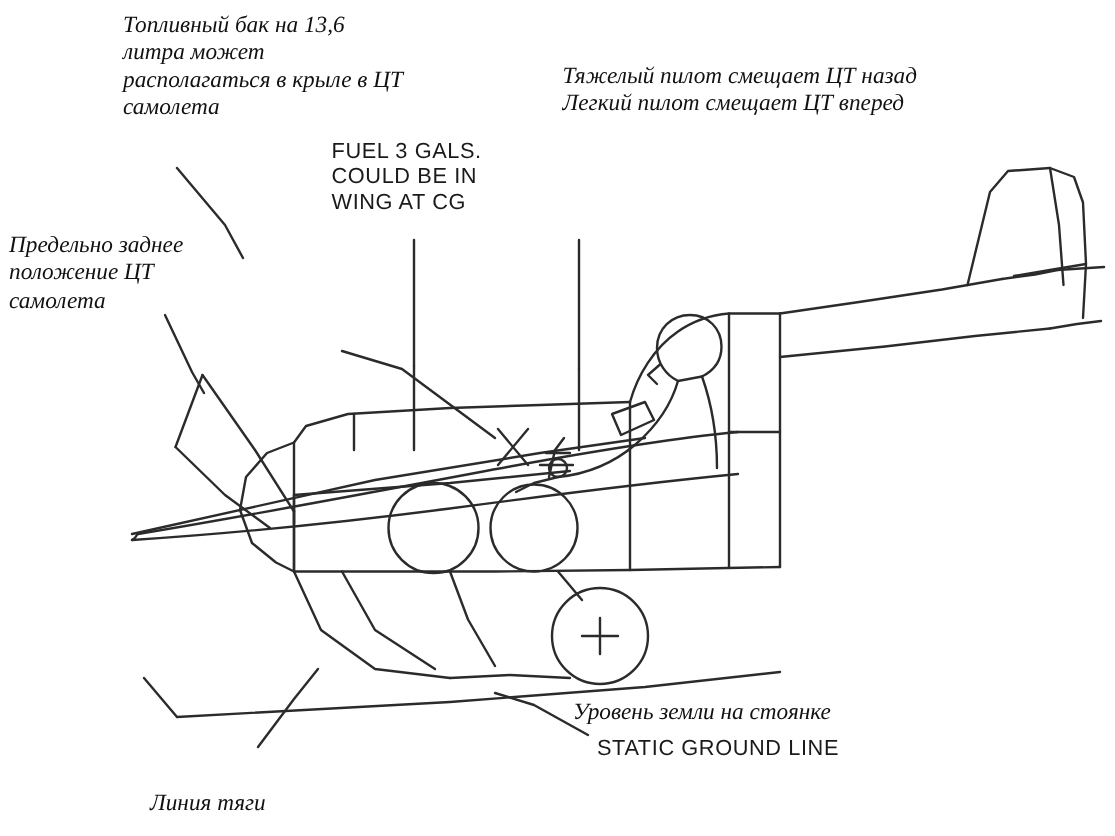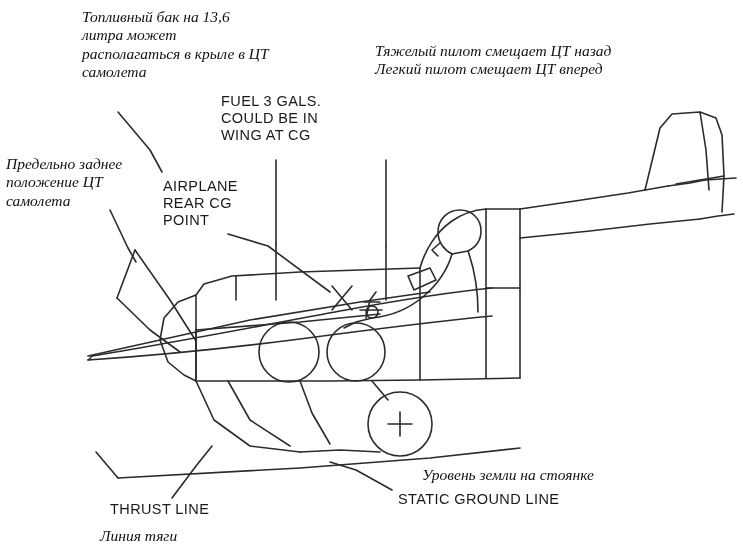--- a/index.html
+++ b/index.html
@@ -137,30 +137,26 @@
 располагаться в крыле в ЦТ
 самолета</div>
 
   <div class="lbl ru" style="left:375px; top:42px;">Тяжелый пилот смещает ЦТ назад
 Легкий пилот смещает ЦТ вперед</div>
 
   <div class="lbl ru" style="left:6px; top:155px;">Предельно заднее
 положение ЦТ
 самолета</div>
 
-  <div class="lbl ru" style="left:422px; top:466px;">Уровень земли на стоянке</div>
+  <div class="lbl ru" style="left:382px; top:466px;">Уровень земли на стоянке</div>
 
   <div class="lbl ru" style="left:100px; top:527px;text-align:right;">Линия тяги</div>
 
   <div class="lbl en" style="left:221px; top:93px;">FUEL 3 GALS.
 COULD BE IN
 WING AT CG</div>
 
 
-  <div class="lbl en" style="left:163px; top:178px;">AIRPLANE
-REAR CG
-POINT</div>
 
-  <div class="lbl en" style="left:110px; top:501px;">THRUST LINE</div>
 
   <div class="lbl en" style="left:398px; top:491px;">STATIC GROUND LINE</div>
 
 </div>
 
 </body></html>

